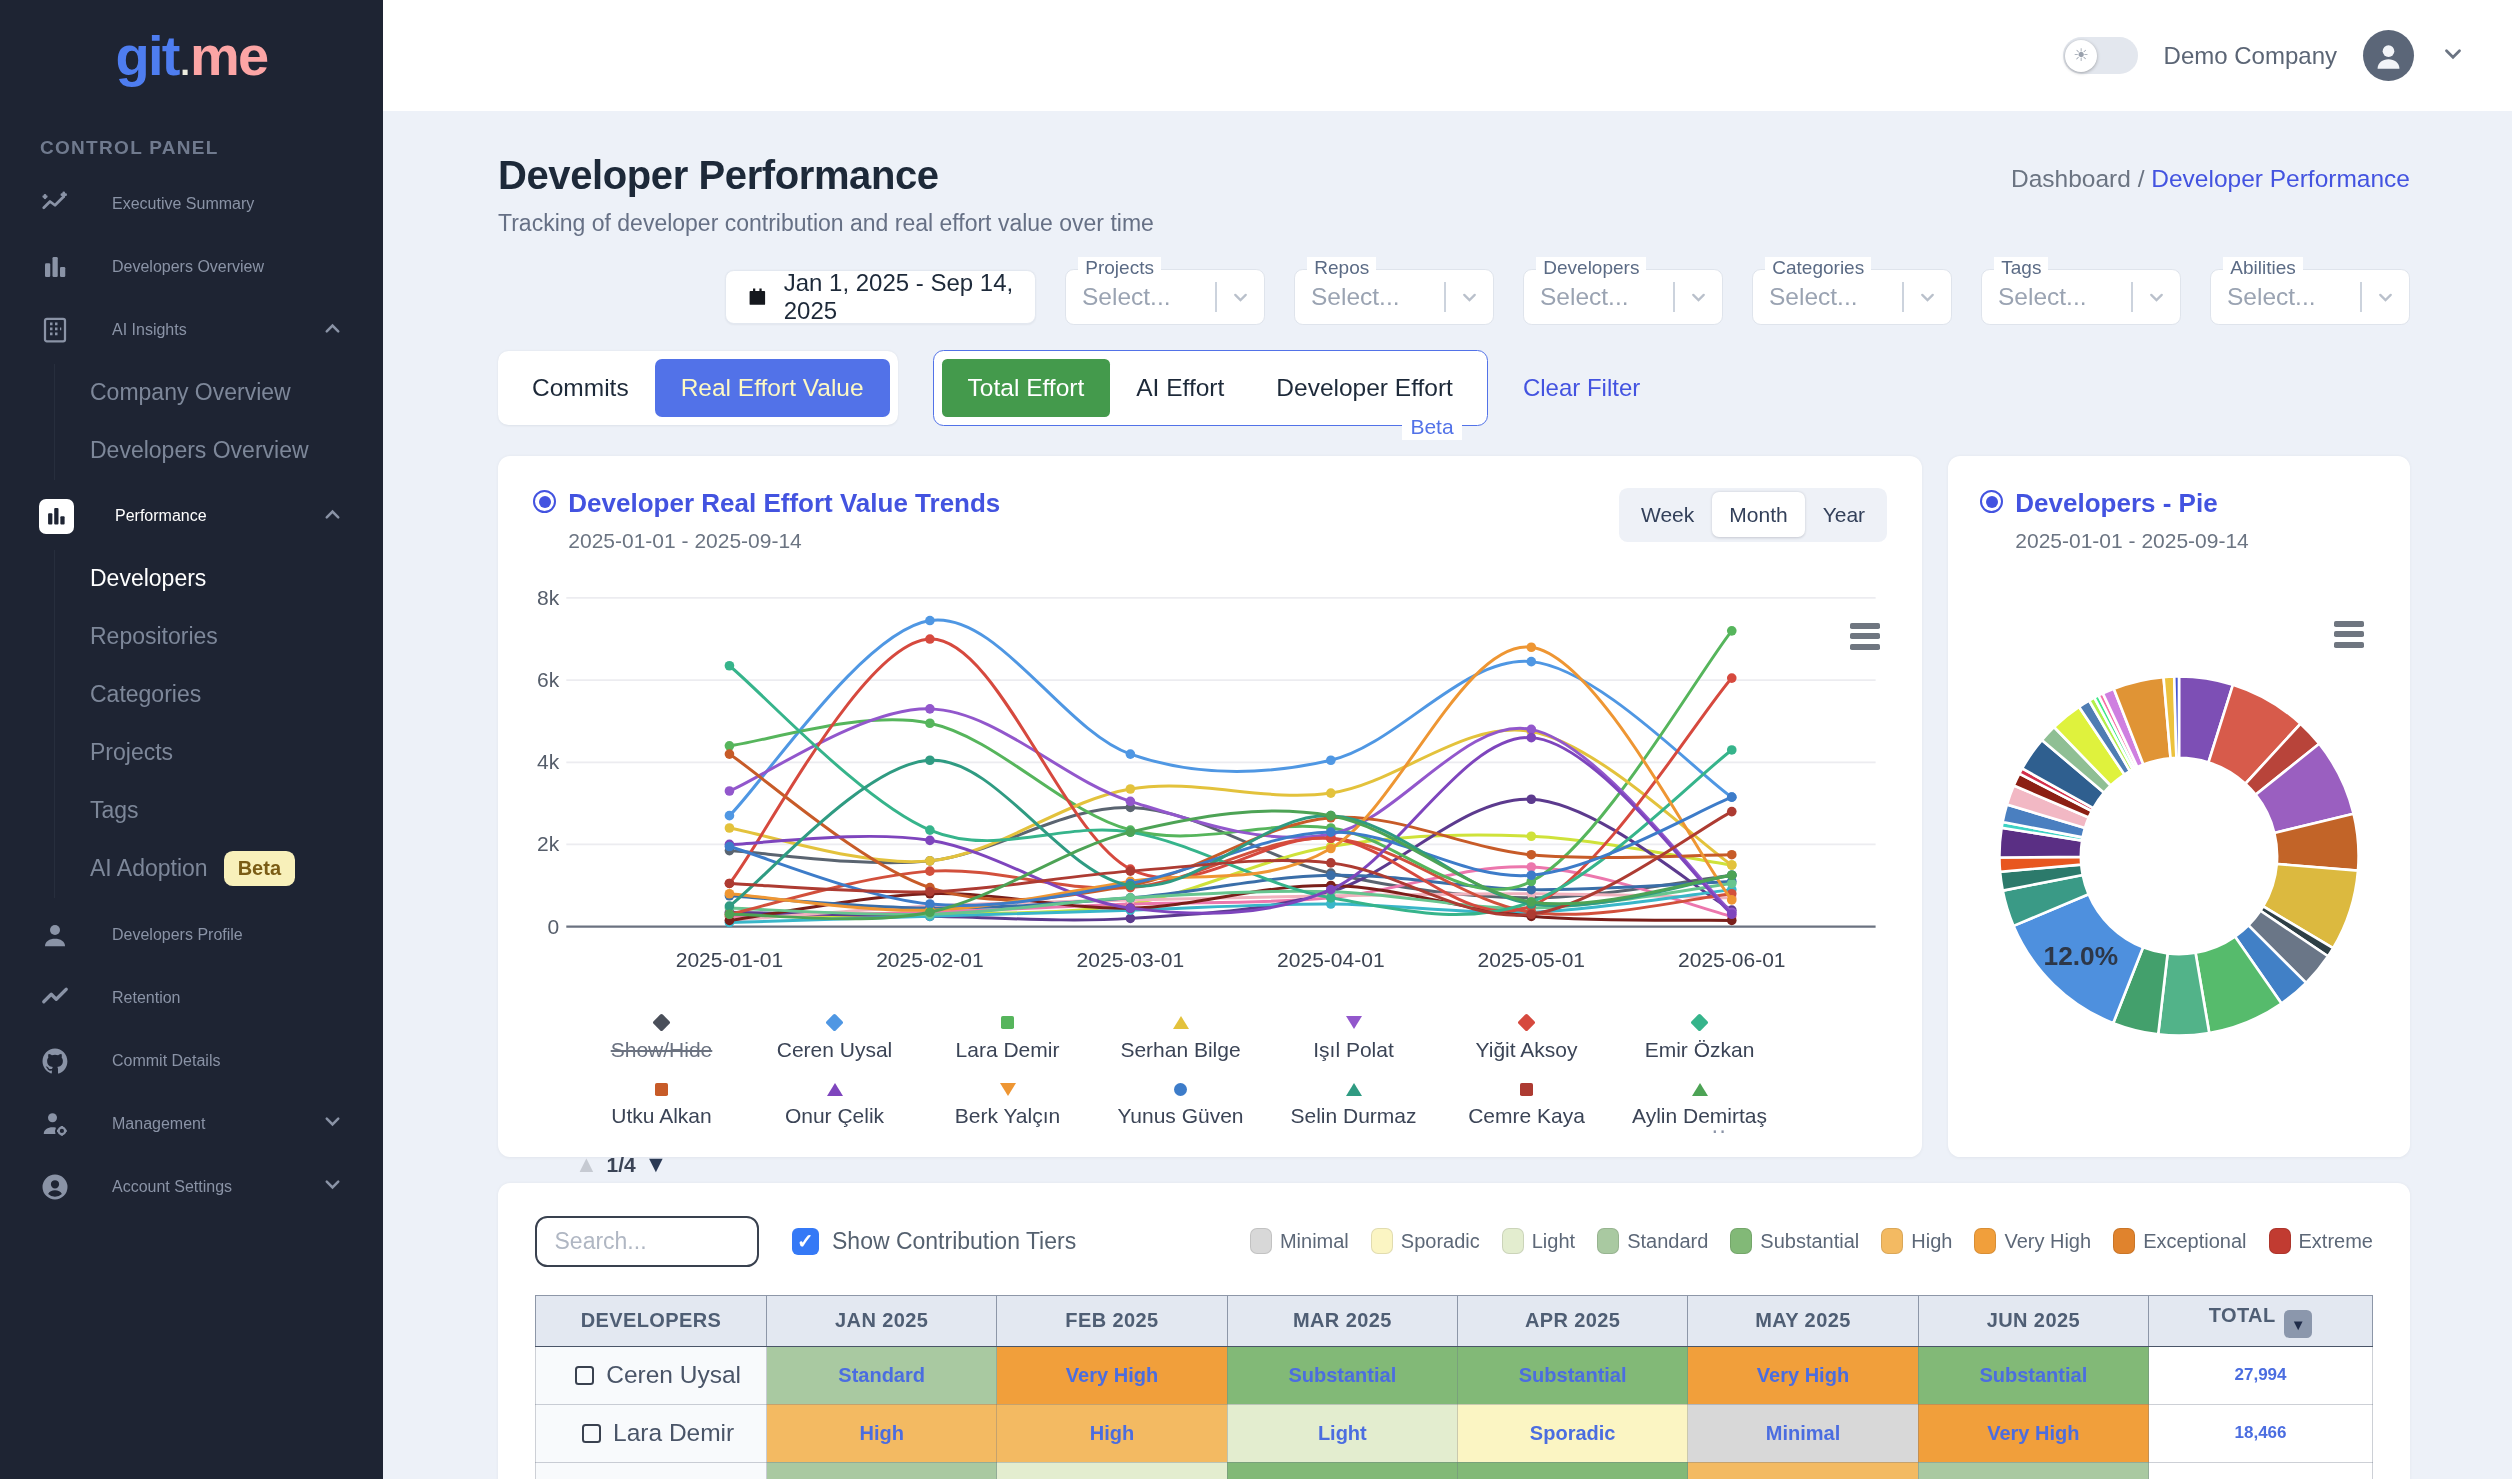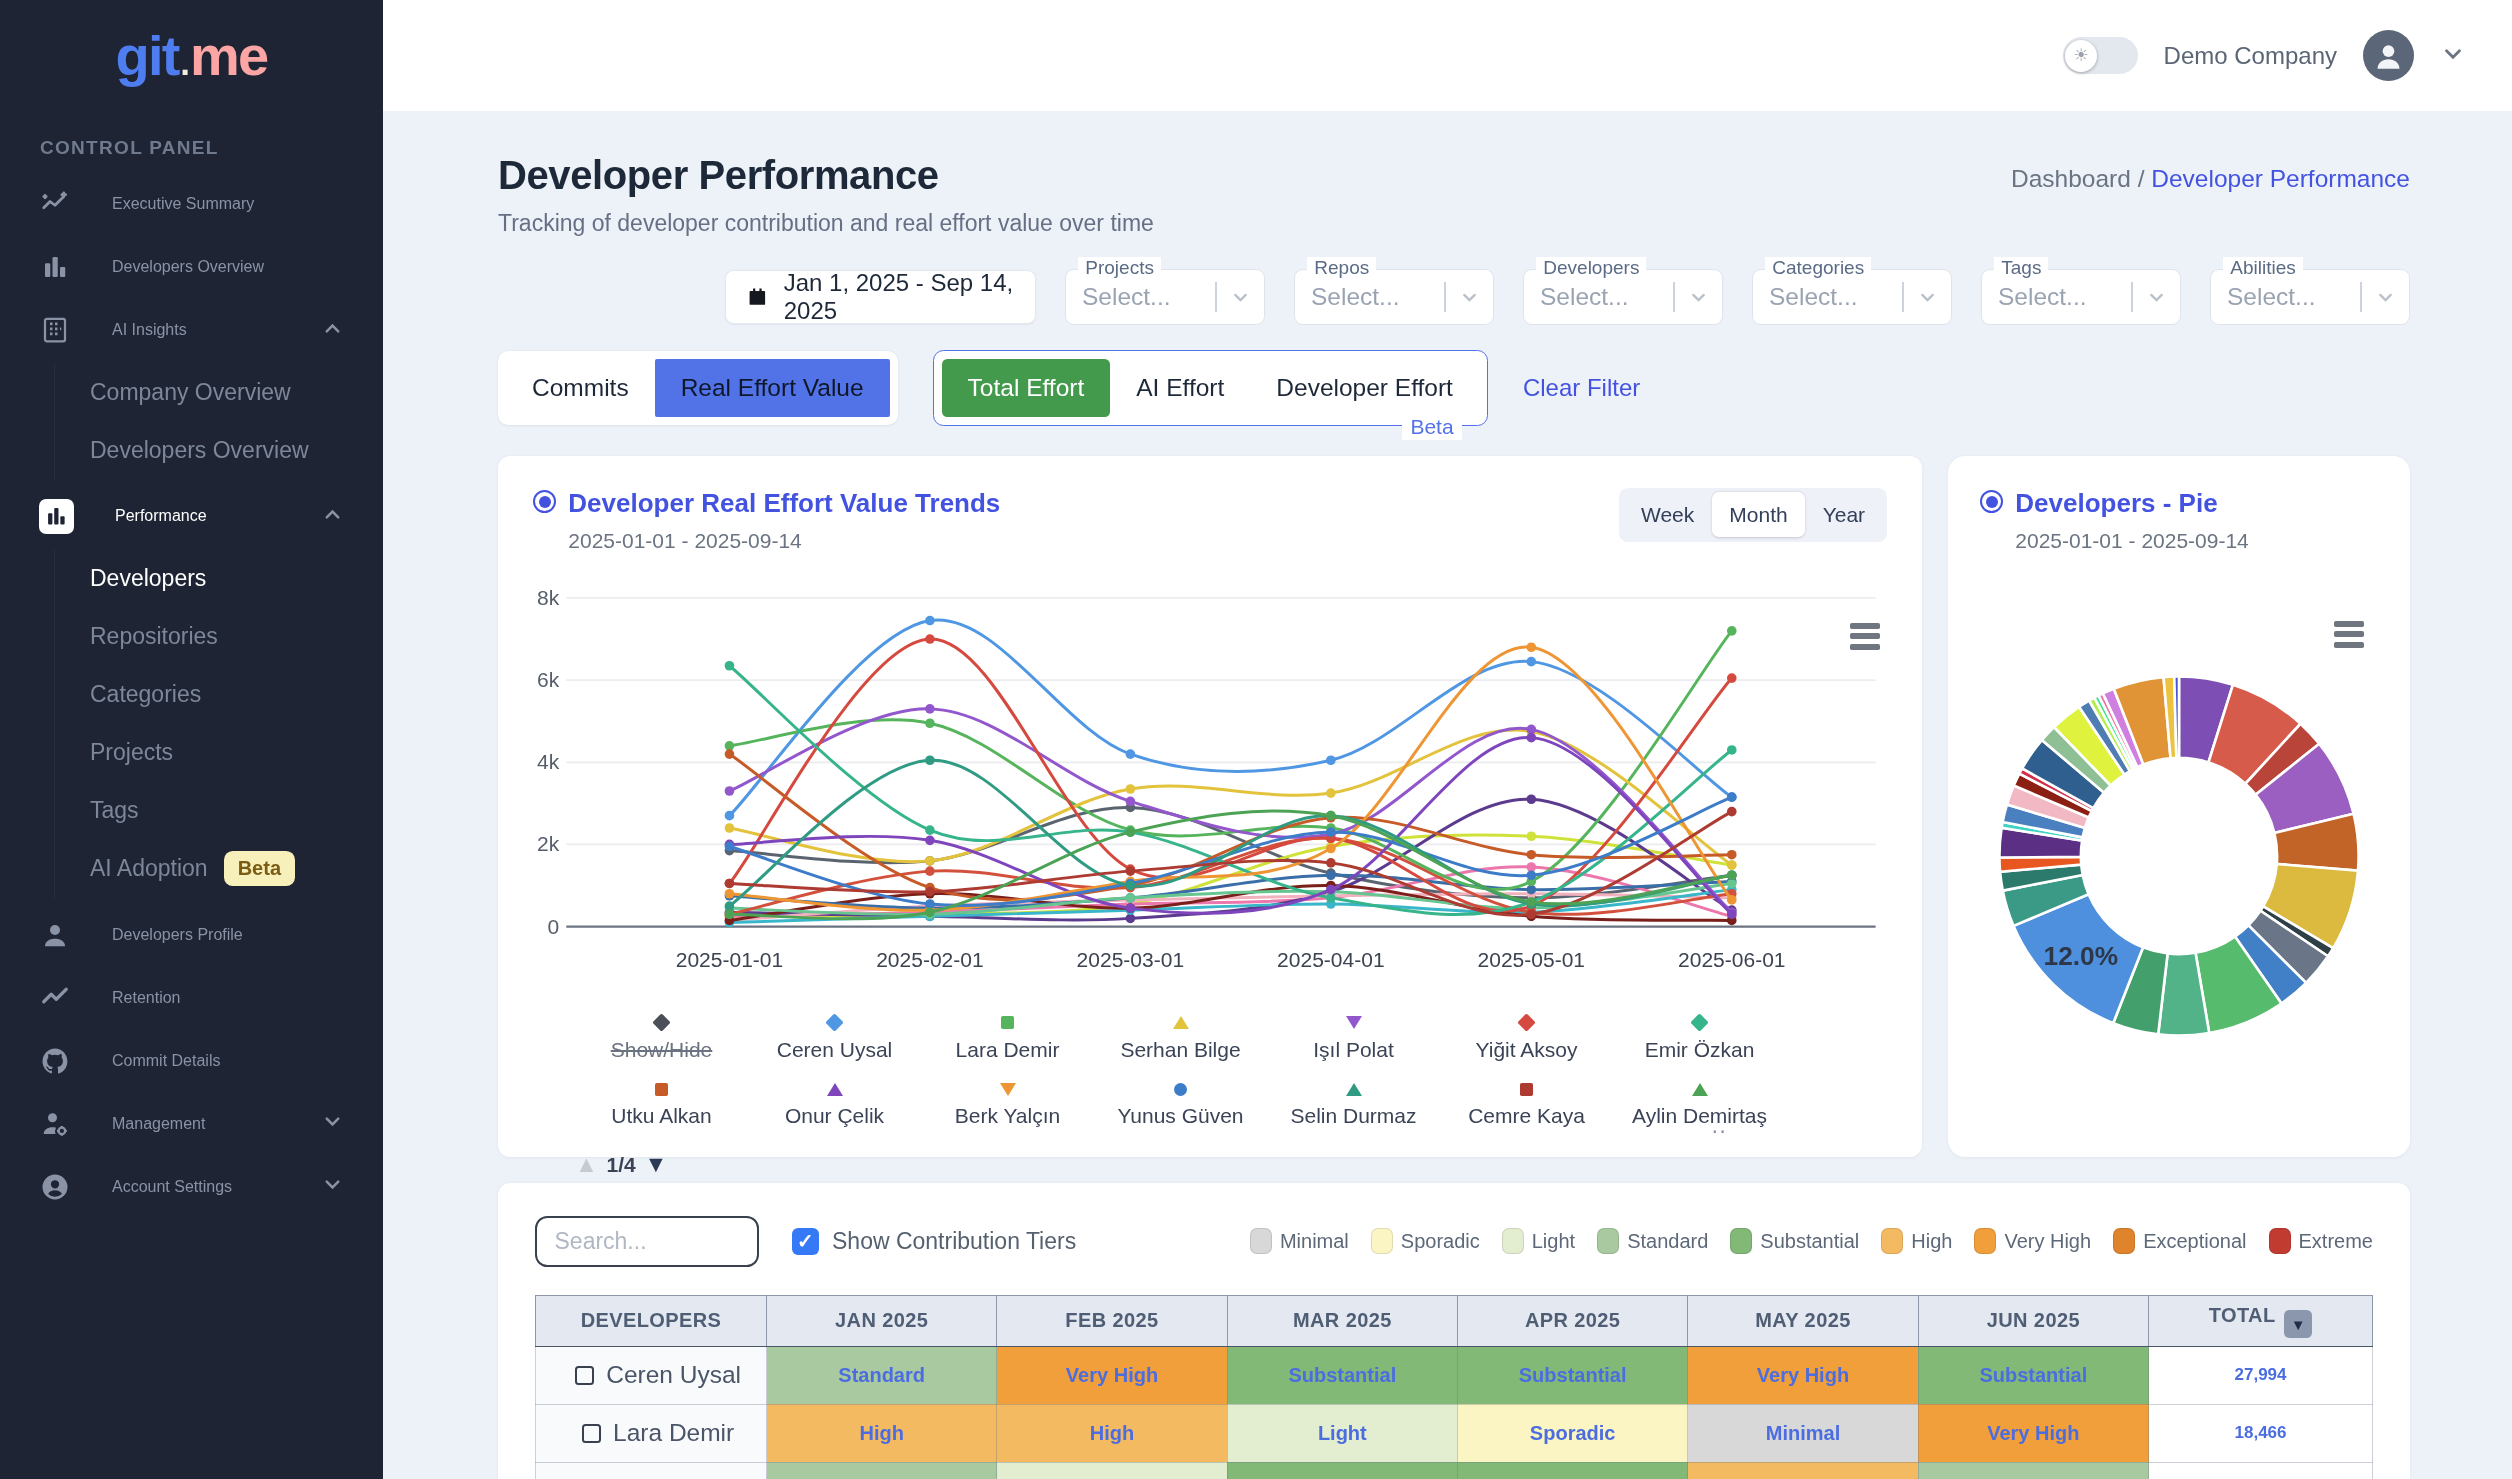--- a/index.html
+++ b/index.html
@@ -53,31 +53,31 @@
   .select-box { position:relative; width:200px; height:56px; background:#fff; border:1.8px solid #dfe4ec; border-radius:8.8px; display:flex; align-items:center; cursor:pointer; }
   .select-label { position:absolute; top:-13px; left:12.3px; background:#fff; padding:0 7px; font-size:19px; color:#5b6b85; }
   .select-value { flex:1; padding-left:16px; font-size:24.5px; color:#9aa3b2; }
   .select-divider { width:1.8px; height:30px; background:#ccd3dd; }
   .select-caret { width:47px; display:flex; justify-content:center; color:#b9c0cb; }
   .select-caret svg { width:21px; height:21px; }
 
   .toggles-row { display:flex; align-items:center; gap:35px; margin-top:24.5px; }
   .seg-card { background:#fff; border-radius:10.5px; padding:8px; display:flex; align-items:center; box-shadow:0 0.9px 2.6px rgba(16,24,40,.07); }
   .seg-plain { font-size:24.5px; color:#1d2939; padding:0 26px; cursor:pointer; }
-  .seg-blue { background:#5272e8; color:#0f172a; font-size:24.5px; padding:15px 26px; border-radius:2px; cursor:pointer; }
+  .seg-blue { background:#5272e8; color:#fef9c3; font-size:24.5px; padding:15px 26px; border-radius:7px; cursor:pointer; }
   .effort-group { position:relative; background:#fff; border:1.8px solid #5272e8; border-radius:10.5px; padding:8px; display:flex; align-items:center; }
   .seg-green { background:#449a4c; color:#fff; font-size:24.5px; padding:15px 26px; border-radius:5.3px; cursor:pointer; }
   .beta-tag { position:absolute; right:24.5px; bottom:-15px; background:#fff; color:#5272e8; font-size:21px; padding:0.9px 8.8px; }
   .clear-filter { font-size:24px; color:#4353e0; cursor:pointer; }
 
   
   .charts-row { display:flex; gap:26px; margin-top:30px; }
   .card { background:#fff; border-radius:12.3px; box-shadow:0 0.9px 3.5px rgba(16,24,40,.05); }
   .line-card { flex:1; height:701px; padding:32px 35px 0; position:relative; }
-  .pie-card { width:544px; height:701px; padding:32px 32px 0; position:relative;border-radius:17px; }
+  .pie-card { width:544px; height:701px; padding:32px 32px 0; position:relative; }
   .card-head { display:flex; justify-content:space-between; align-items:flex-start; }
   .chart-title-wrap { display:flex; gap:12.3px; }
   .radio-ico { width:23px; height:23px; border:2.6px solid #4353e0; border-radius:50%; position:relative; margin-top:2.6px; flex-shrink:0; }
   .radio-ico::after { content:""; position:absolute; inset:3.5px; background:#4353e0; border-radius:50%; }
   .chart-title { font-size:26px; font-weight:bold; color:#4353e0; }
   .chart-sub { margin-top:10.5px; font-size:21px; color:#6b7482; }
   .range-tabs { background:#eef1f7; border-radius:8.8px; padding:4.4px; display:flex; }
   .range-tab { font-size:21px; color:#33405a; padding:10.5px 17.5px; border-radius:7px; cursor:pointer; }
   .range-tab.active { background:#fff; box-shadow:0 0.9px 2.6px rgba(16,24,40,.18); }
   .burger { position:absolute; display:flex; flex-direction:column; gap:4.4px; cursor:pointer; }

